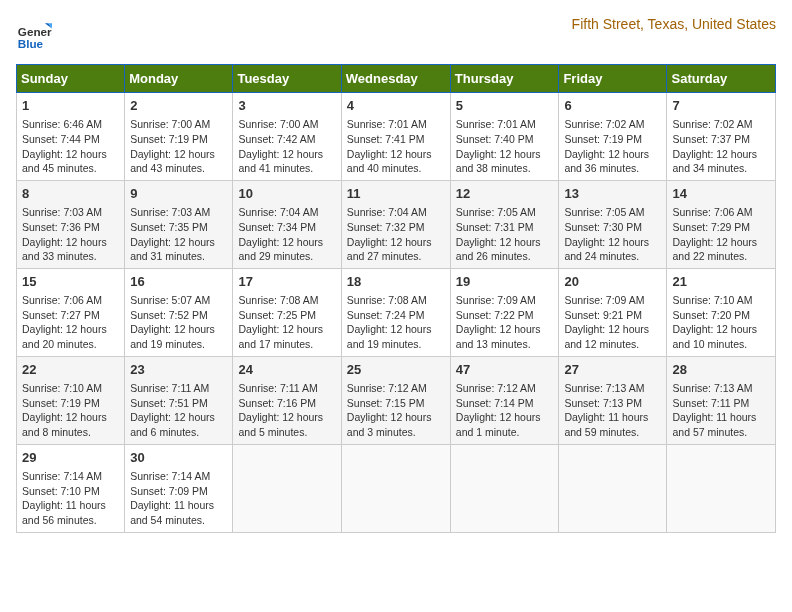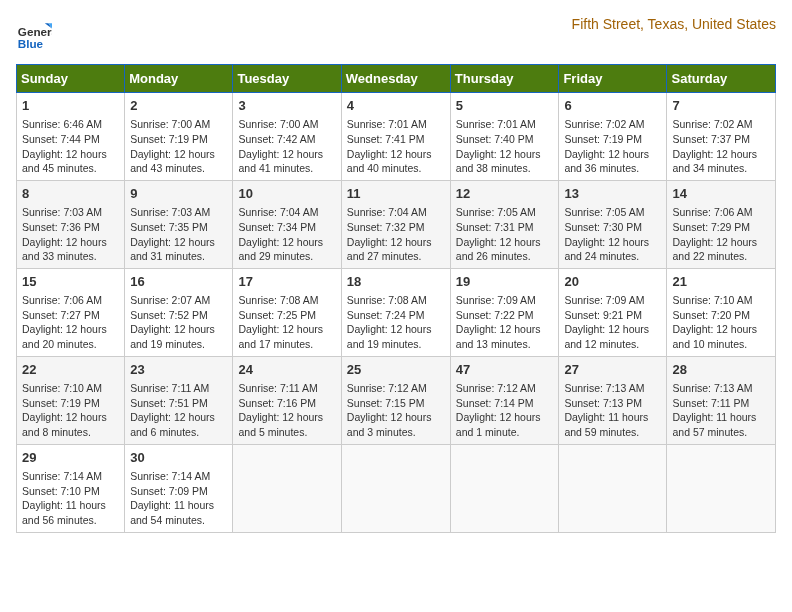--- a/index.html
+++ b/index.html
@@ -209,21 +209,21 @@
       <tr>
         <td>
           <span class="day-num">15</span>
           <div>Sunrise: 7:06 AM</div>
           <div>Sunset: 7:27 PM</div>
           <div>Daylight: 12 hours</div>
           <div>and 20 minutes.</div>
         </td>
         <td>
           <span class="day-num">16</span>
-          <div>Sunrise: 2:07 AM</div>
+          <div>Sunrise: 5:07 AM</div>
           <div>Sunset: 7:52 PM</div>
           <div>Daylight: 12 hours</div>
           <div>and 19 minutes.</div>
         </td>
         <td>
           <span class="day-num">17</span>
           <div>Sunrise: 7:08 AM</div>
           <div>Sunset: 7:25 PM</div>
           <div>Daylight: 12 hours</div>
           <div>and 17 minutes.</div>

